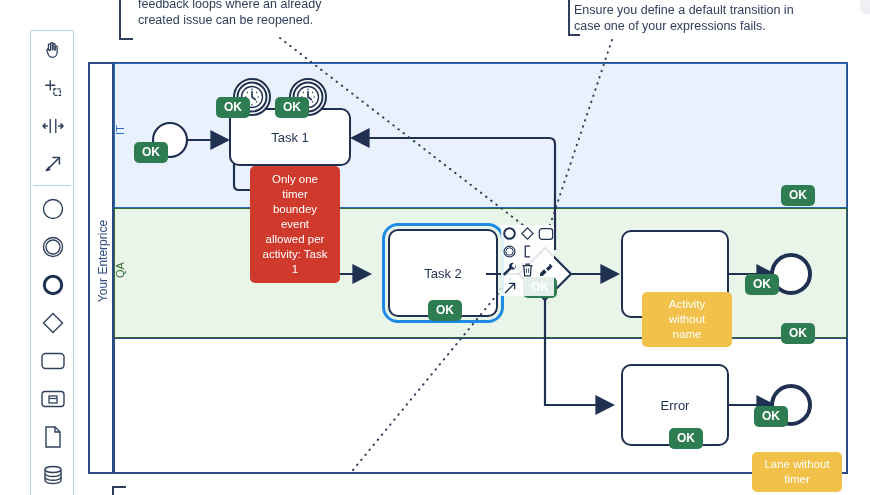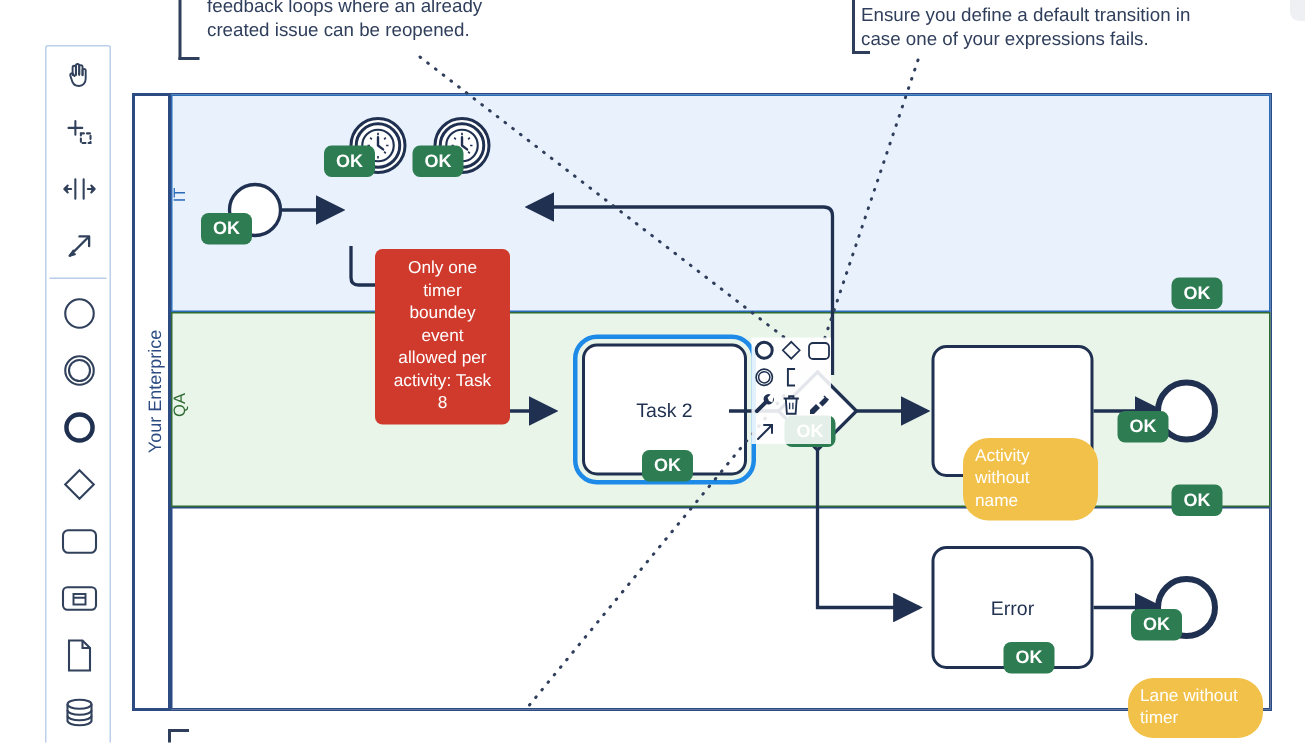--- a/index.html
+++ b/index.html
@@ -116,21 +116,22 @@
     text-align: center;
     z-index: 45;
   }
   .badge-warn {
     position: absolute;
     background: #f2c14a;
     color: #ffffff;
     font-size: 11.5px;
     line-height: 15px;
     padding: 5px 8px;
-    border-radius: 17px;
+    border-radius: 5px;
+    text-align: center;
     z-index: 45;
   }
 
   .ctx-pad {
     position: absolute;
     background: rgba(255,255,255,0.88);
     z-index: 50;
     display: grid;
     grid-template-columns: repeat(3, 17px);
     grid-auto-rows: 17px;
@@ -363,20 +364,23 @@
         <circle cx="779" cy="405" r="19" fill="#ffffff" stroke="#1f3050" stroke-width="4"></circle>
       </g>
 
       <g stroke="#2f3e5b" stroke-width="2" stroke-dasharray="0.5 6" stroke-linecap="round" fill="none">
         <path d="M268,38 L520,232"></path>
         <path d="M600,40 L537,228"></path>
         <path d="M341,470 L512,262"></path>
       </g>
     </svg>
 
+    <div class="task" style="left:217px; top:108px; width:122px; height:58px;">
+      <span>Task 1</span>
+    </div>
 
     <div class="task selected" style="left:376px; top:229px; width:110px; height:88px;">
       <span>Task 2</span>
     </div>
 
     <div class="task" style="left:609px; top:230px; width:108px; height:88px;">
       <span></span>
     </div>
 
     <div class="task" style="left:609px; top:364px; width:108px; height:82px;">
@@ -443,21 +447,21 @@
     <div class="badge-ok" style="left:769px; top:185px;">OK</div>
     <div class="badge-ok" style="left:511px; top:277px;">OK</div>
     <div class="badge-ok" style="left:733px; top:274px;">OK</div>
     <div class="badge-ok" style="left:769px; top:323px;">OK</div>
     <div class="badge-ok" style="left:657px; top:428px;">OK</div>
     <div class="badge-ok" style="left:742px; top:406px;">OK</div>
 
     <div class="badge-err" style="left:238px; top:166px; width:90px; white-space:pre-line;">Only one timer
 boundey event
 allowed per
-activity: Task 8</div>
+activity: Task 1</div>
 
     <div class="badge-warn" style="left:630px; top:292px; width:90px; white-space:pre-line;">Activity without
 name</div>
 
     <div class="badge-warn" style="left:740px; top:452px; width:90px; white-space:pre-line;">Lane without
 timer</div>
 
   </div>
 
   <div class="note-bracket" style="left:100px; top:486px; width:14px; height:20px; border-bottom:none; border-top:2px solid #2f3e5b;"></div>

